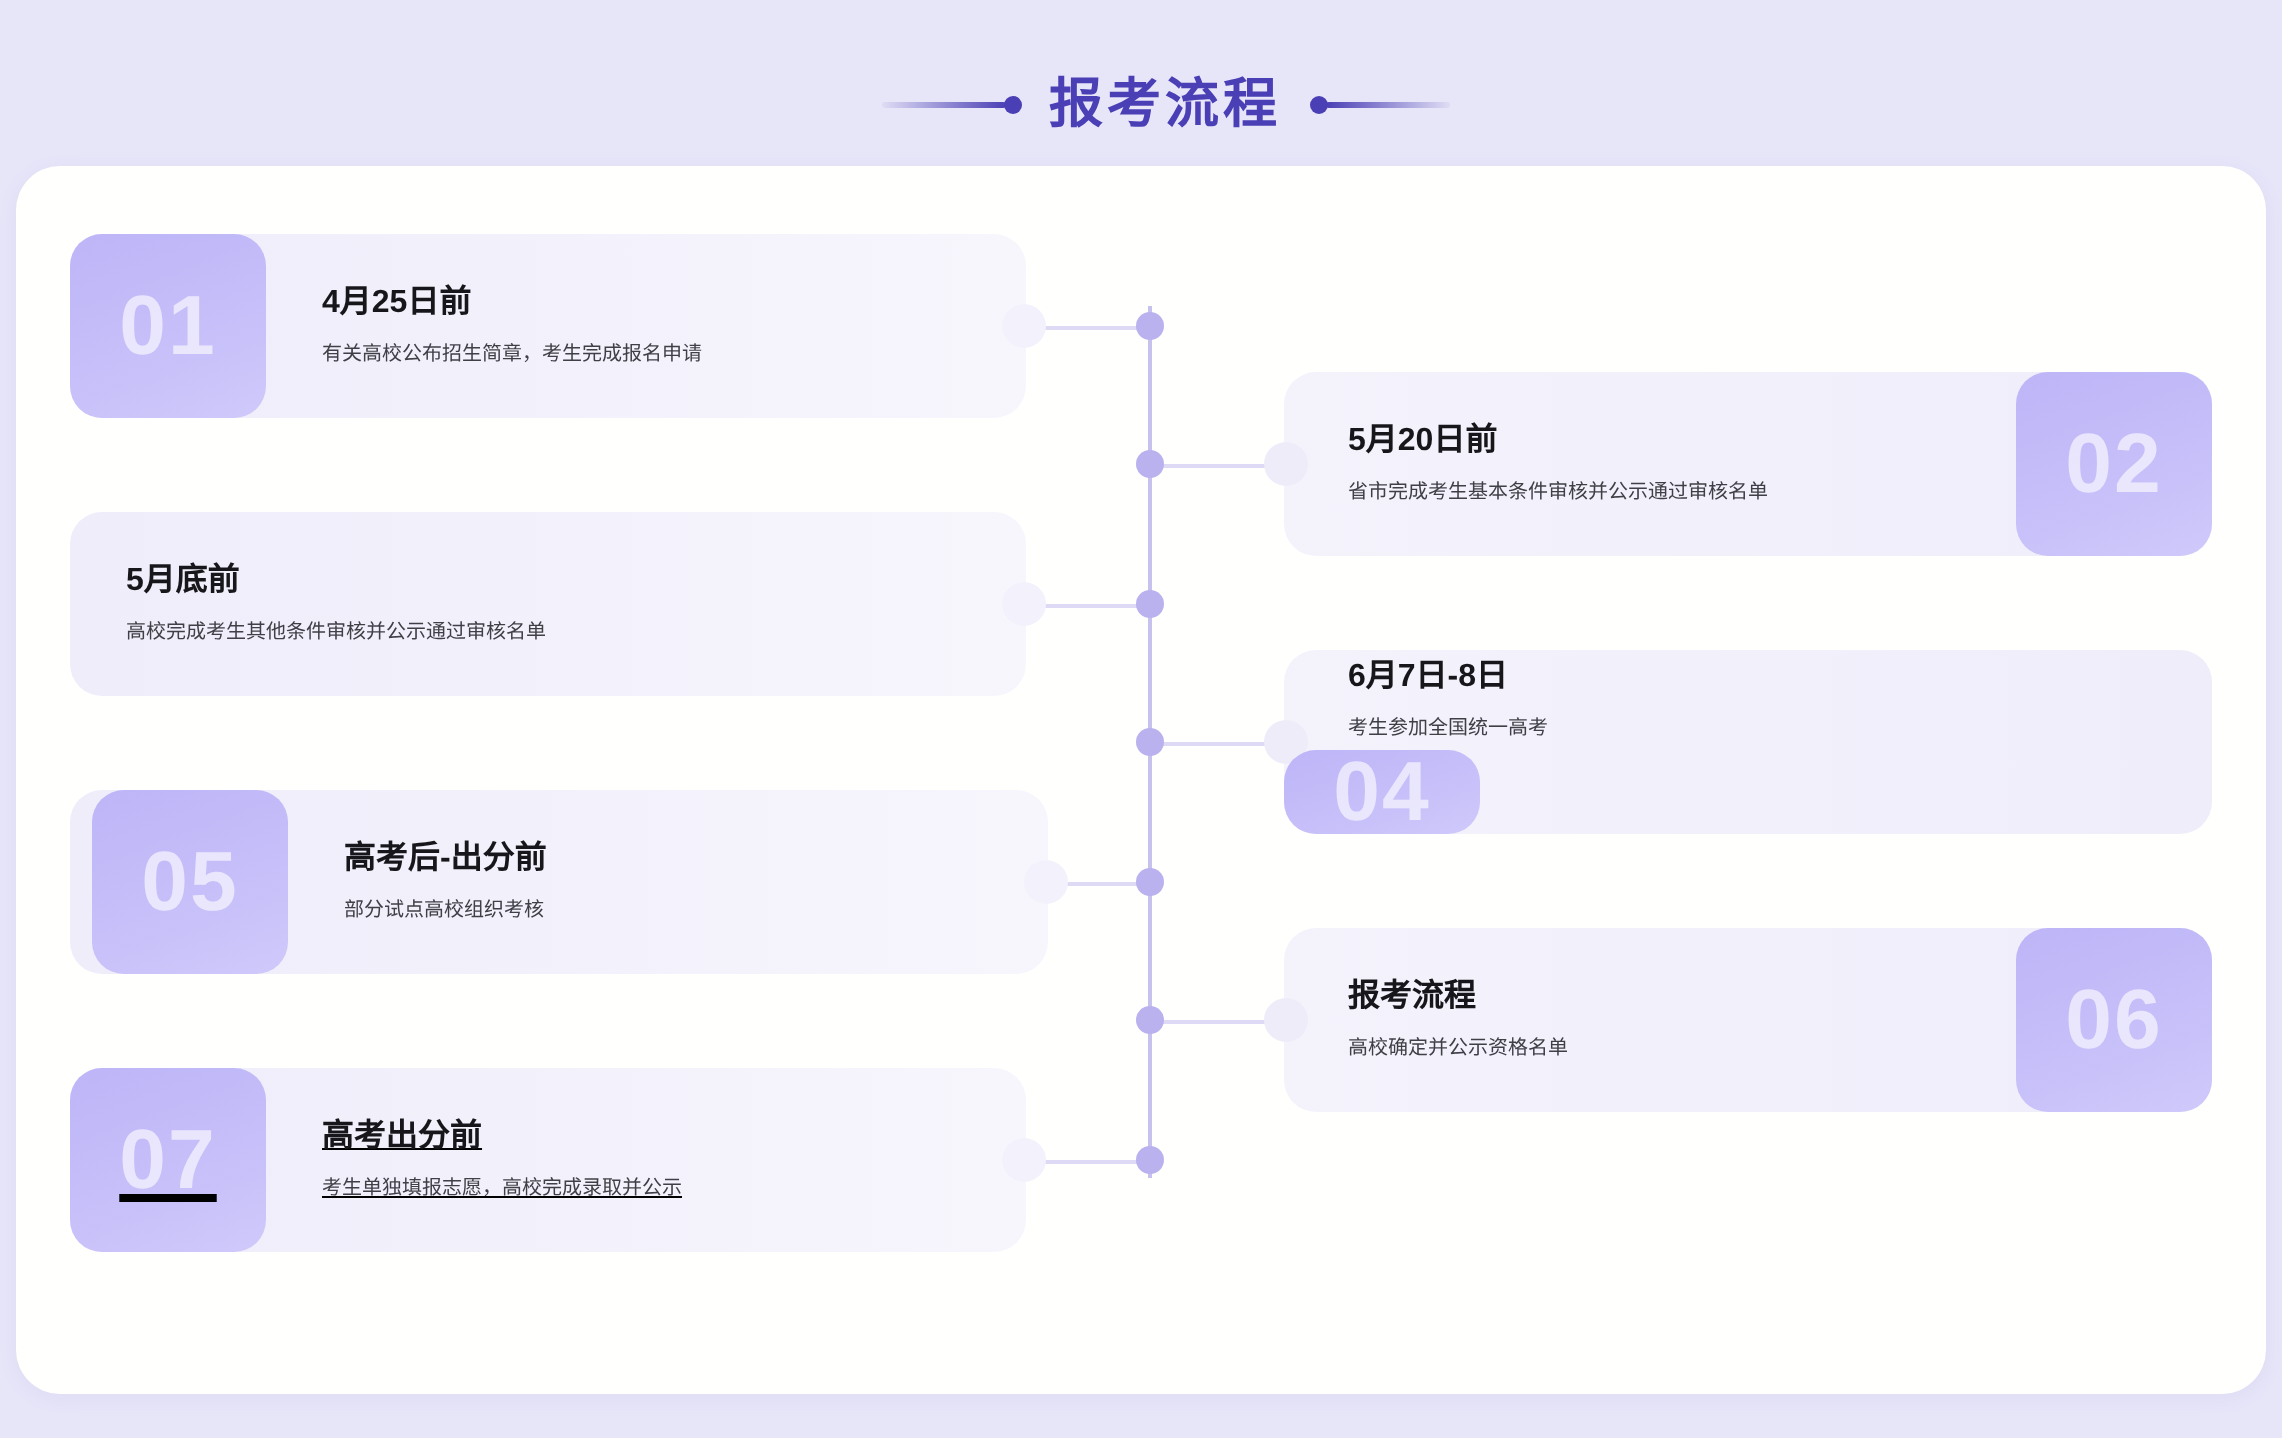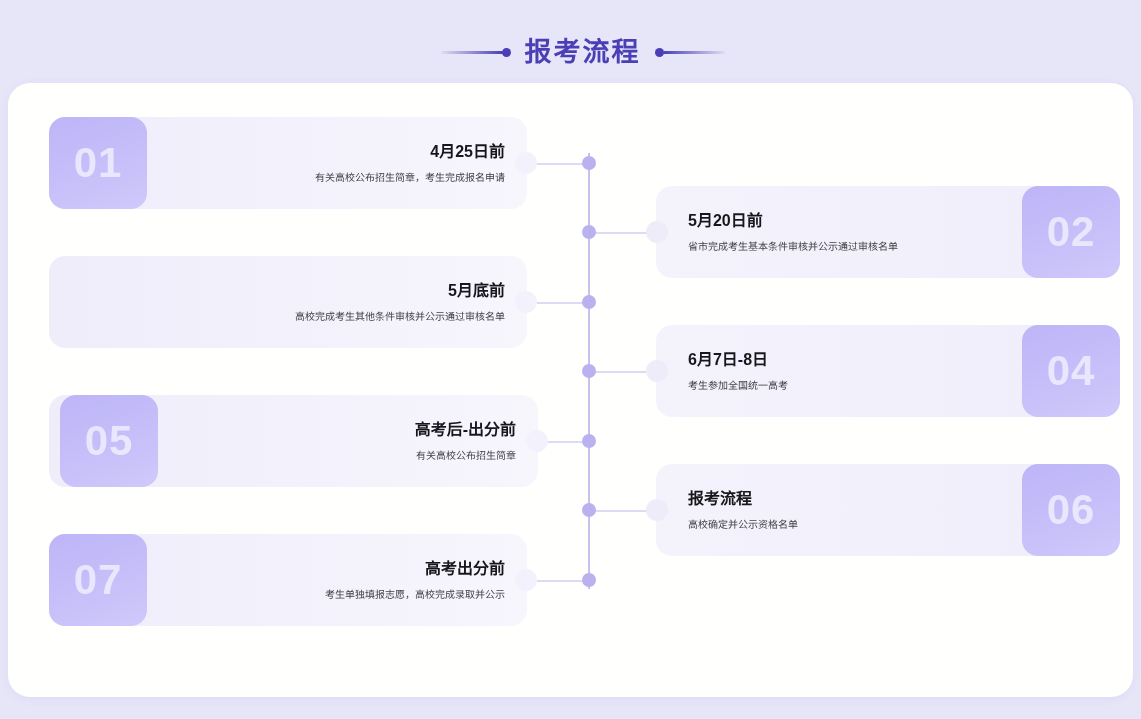--- a/index.html
+++ b/index.html
@@ -67,21 +67,21 @@
     height: 614px;
     background: #fffffe;
     border-radius: 22px;
     box-shadow: 0 2px 10px rgba(120,110,200,0.07);
     overflow: hidden;
   }
 
   
   .flow {
     position: absolute;
-    left: 14px;
+    left: 0;
     top: 0;
     width: 1078px;
     height: 614px;
   }
 
   
   .spine {
     position: absolute;
     left: 566px;
     top: 70px;
@@ -162,21 +162,21 @@
   }
 
   .card-body {
     flex: 1 1 auto;
     display: flex;
     flex-direction: column;
     justify-content: center;
     padding: 0 22px;
     min-width: 0;
   }
-  .card.left .card-body { padding-left: 28px; text-align: right; }
+  .card.left .card-body { padding-left: 28px; }
   .card.right .card-body { padding-left: 32px; }
 
   .card-title {
     font-size: 16px;
     font-weight: bold;
     color: #17171b;
     line-height: 1.2;
     margin-bottom: 10px;
     white-space: nowrap;
   }
@@ -233,57 +233,57 @@
       <div class="node-dot" style="top: 212px;"></div>
       <div class="card left" style="top: 173px;">
         <div class="nub"></div>
         <div class="card-body">
           <div class="card-title">5月底前</div>
           <div class="card-desc">高校完成考生其他条件审核并公示通过审核名单</div>
         </div>
       </div>
       <div class="branch" style="top: 288px; left: 567px; width: 68px;"></div>
       <div class="node-dot" style="top: 281px;"></div>
-      <div class="card right" style="top: 242px;">
+      <div class="card right" style="top: 242px; flex-direction: column;">
         <div class="nub"></div>
         <div class="card-body">
           <div class="card-title">6月7日-8日</div>
           <div class="card-desc">考生参加全国统一高考</div>
         </div>
         <div class="badge">
           <span class="badge-num">04</span>
         </div>
       </div>
       <div class="branch" style="top: 358px; left: 505px; width: 62px;"></div>
       <div class="node-dot" style="top: 351px;"></div>
       <div class="card left" style="top: 312px; padding-left: 11px;">
         <div class="nub"></div>
         <div class="badge">
           <span class="badge-num">05</span>
         </div>
         <div class="card-body">
           <div class="card-title">高考后-出分前</div>
-          <div class="card-desc">有关高校公布招生简章</div>
+          <div class="card-desc">部分试点高校组织考核</div>
         </div>
       </div>
       <div class="branch" style="top: 427px; left: 567px; width: 68px;"></div>
       <div class="node-dot" style="top: 420px;"></div>
       <div class="card right" style="top: 381px;">
         <div class="nub"></div>
         <div class="card-body">
           <div class="card-title">报考流程</div>
           <div class="card-desc">高校确定并公示资格名单</div>
         </div>
         <div class="badge">
           <span class="badge-num">06</span>
         </div>
       </div>
       <div class="branch" style="top: 497px; left: 505px; width: 62px;"></div>
       <div class="node-dot" style="top: 490px;"></div>
-      <div class="card left" style="top: 451px;">
+      <div class="card left" style="top: 451px; text-decoration: underline;">
         <div class="nub"></div>
         <div class="badge">
           <span class="badge-num">07</span>
         </div>
         <div class="card-body">
           <div class="card-title">高考出分前</div>
           <div class="card-desc">考生单独填报志愿，高校完成录取并公示</div>
         </div>
       </div>
     </div>

